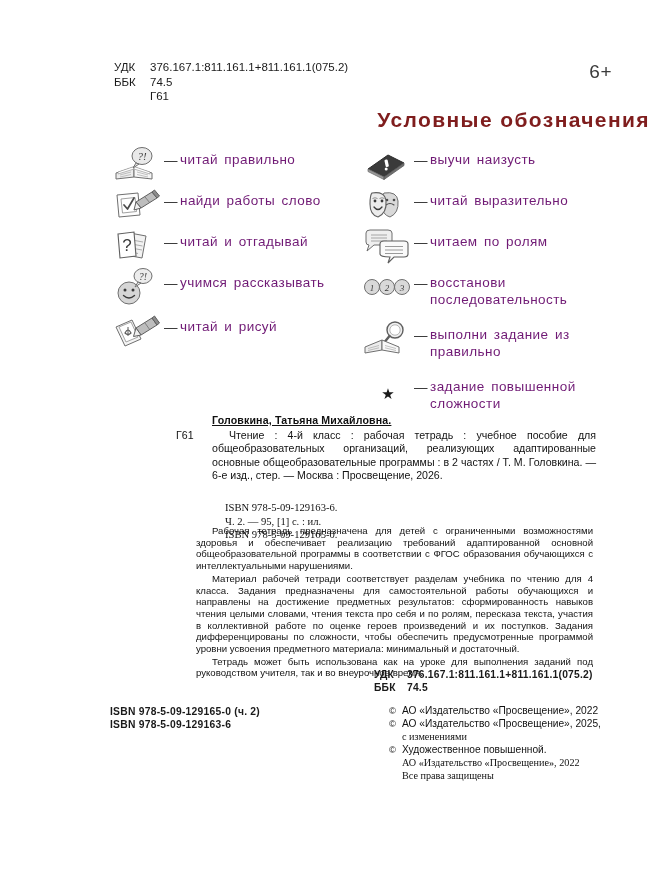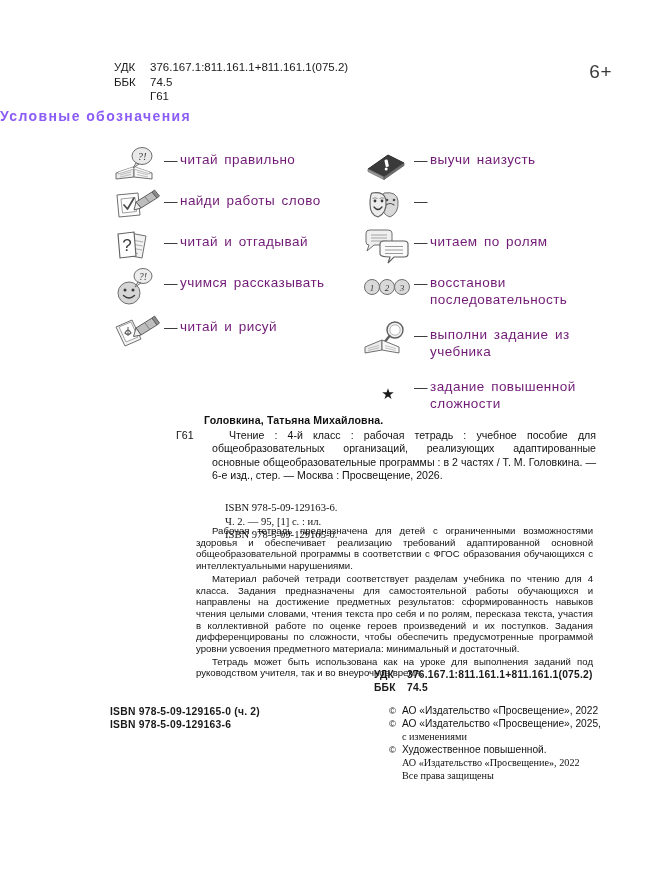--- a/index.html
+++ b/index.html
@@ -46,25 +46,25 @@
     color: #3b3b3b;
     letter-spacing: 0.5px;
   }
 
   
   #legend-title {
     position: absolute;
     left: 0;
     right: 0;
     top: 108px;
-    text-align: left;
-    font-size: 14px;
+    text-align: right;
+    font-size: 21px;
     font-weight: bold;
     letter-spacing: 1.4px;
-    color: #8b5cf6;
+    color: #7f1d1d;
   }
 
   
   #legend {
     position: absolute;
     left: 0;
     top: 143px;
     width: 650px;
     height: 265px;
   }
@@ -121,22 +121,23 @@
     position: absolute;
     left: 176px;
     top: 414px;
     width: 420px;
     font-size: 10.6px;
     line-height: 13.6px;
     color: #111;
   }
   #biblio .author {
     font-weight: bold;
-    margin-left: 28px;
+    margin-left: 36px;
     letter-spacing: 0.15px;
+    text-decoration: underline;
   }
   #biblio .mainbody {
     position: relative;
     margin-top: 1px;
   }
   #biblio .shelfmark {
     position: absolute;
     left: 0;
     top: 0;
     width: 34px;
@@ -360,20 +361,21 @@
             <circle cx="32" cy="14" r="1.3" fill="#4a4a4a"></circle>
             <path d="M10 7 Q23 5 24 15 Q25 27 16 31 Q8 29 8 18 Q8 9 10 7 Z" fill="#ececec" stroke="#5f5f5f" stroke-width="1.1"></path>
             <path d="M12 21 Q16 26 20 21" fill="none" stroke="#3a3a3a" stroke-width="1.3" stroke-linecap="round"></path>
             <circle cx="13" cy="15" r="1.4" fill="#3a3a3a"></circle>
             <circle cx="20" cy="15" r="1.4" fill="#3a3a3a"></circle>
             <path d="M10.5 12.5 Q13 11 15.5 12.5" fill="none" stroke="#7a7a7a" stroke-width="0.8"></path>
             <path d="M17.5 12.5 Q20 11 22.5 12.5" fill="none" stroke="#7a7a7a" stroke-width="0.8"></path>
           </svg>
         </div>
         <div class="legend-dash">—</div>
+        <div class="legend-label">читай  выразительно</div>
       </div>
 
       <div class="legend-row r2">
         <div class="legend-icon">
           <svg class="ic" width="52" height="38" viewBox="0 0 52 38">
             <path d="M4 6 Q4 3 8 3 L26 3 Q30 3 30 6 L30 15 Q30 18 26 18 L12 18 L5 24 L7 18 Q4 18 4 15 Z" fill="#efefef" stroke="#6f6f6f" stroke-width="1"></path>
             <line x1="9" y1="8" x2="25" y2="8" stroke="#a5a5a5" stroke-width="1"></line>
             <line x1="9" y1="11" x2="25" y2="11" stroke="#a5a5a5" stroke-width="1"></line>
             <line x1="9" y1="14" x2="25" y2="14" stroke="#a5a5a5" stroke-width="1"></line>
             <path d="M18 17 Q18 14 22 14 L42 14 Q46 14 46 17 L46 27 Q46 30 42 30 L32 30 L26 36 L28 30 Q18 30 18 27 Z" fill="#fafafa" stroke="#5f5f5f" stroke-width="1.1"></path>
@@ -409,21 +411,21 @@
             <line x1="27.5" y1="17" x2="21" y2="25" stroke="#5f5f5f" stroke-width="2.4" stroke-linecap="round"></line>
             <path d="M3 28 L20 21 L20 31 L3 34 Z" fill="#ececec" stroke="#6f6f6f" stroke-width="1"></path>
             <path d="M37 28 L20 21 L20 31 L37 34 Z" fill="#f8f8f8" stroke="#6f6f6f" stroke-width="1"></path>
             <line x1="6" y1="29.5" x2="17" y2="26.5" stroke="#a9a9a9" stroke-width="0.7"></line>
             <line x1="6" y1="31.5" x2="17" y2="28.8" stroke="#a9a9a9" stroke-width="0.7"></line>
             <line x1="23" y1="26.5" x2="34" y2="29.5" stroke="#a9a9a9" stroke-width="0.7"></line>
             <line x1="23" y1="28.8" x2="34" y2="31.5" stroke="#a9a9a9" stroke-width="0.7"></line>
           </svg>
         </div>
         <div class="legend-dash">—</div>
-        <div class="legend-label wrap">выполни задание из учебника</div>
+        <div class="legend-label wrap">выполни задание из правильно</div>
       </div>
 
       <div class="legend-row rstar">
         <div class="legend-icon">
           <span style="display:block;width:52px;text-align:center;font-size:15px;color:#1a1a1a;padding-top:6px;">★</span>
         </div>
         <div class="legend-dash">—</div>
         <div class="legend-label wrap">задание повышенной сложности</div>
       </div>
 

